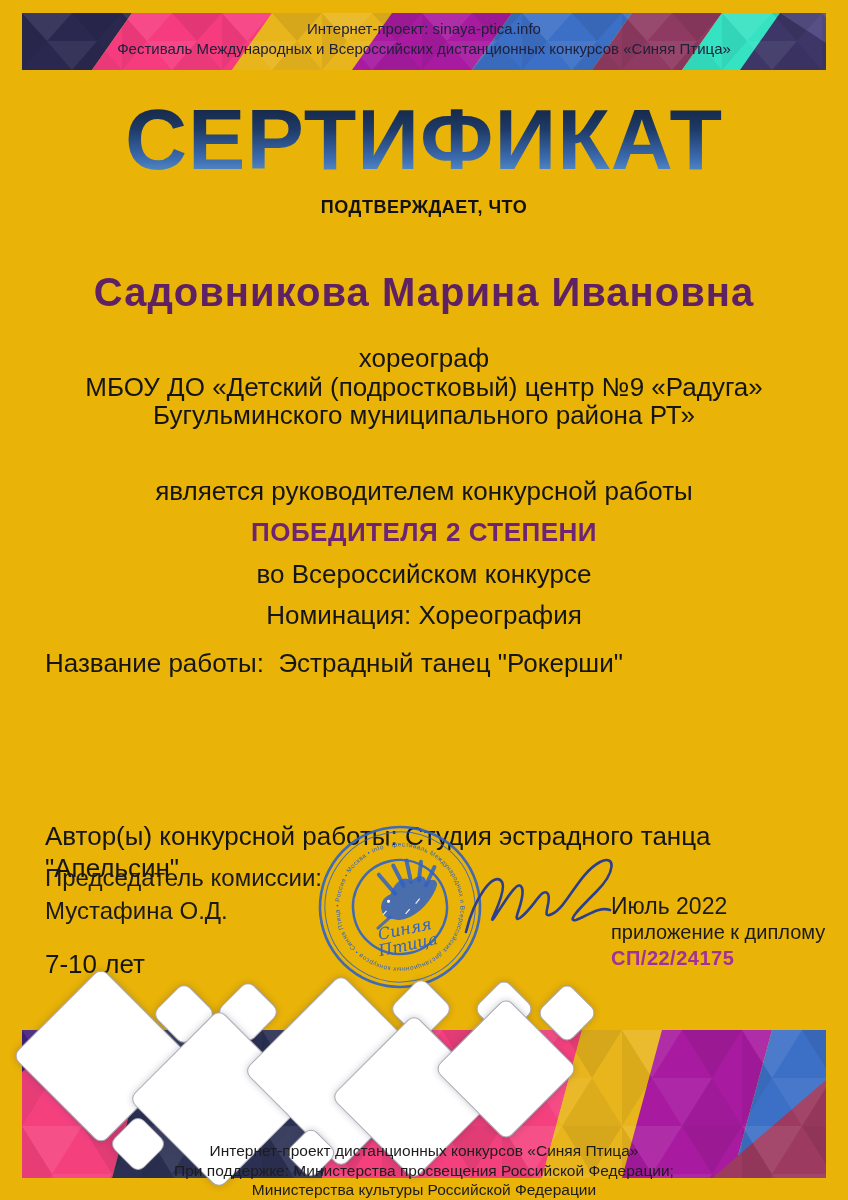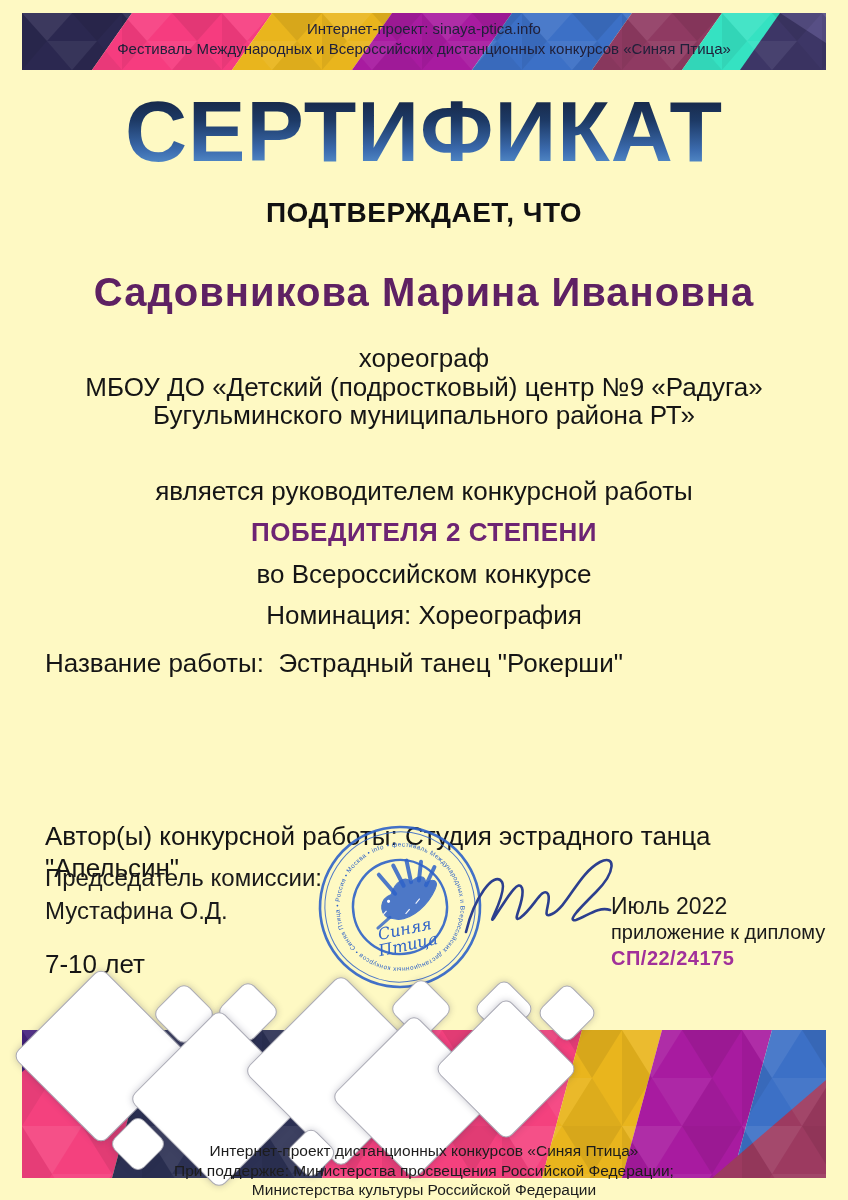--- a/index.html
+++ b/index.html
@@ -1,37 +1,37 @@
 <!DOCTYPE html>
 <html><head>
 <meta charset="utf-8">
 <style>
   html,body { margin:0; padding:0; background:#ffffff; }
   .page {
-    position:relative; width:848px; height:1200px; background:#fef9c3;
+    position:relative; width:848px; height:1200px; background:#eab308;
     font-family:"Liberation Sans", sans-serif; overflow:hidden; color:#1c1c1c;
   }
   
   .band-top { position:absolute; left:22px; top:13px; width:804px; height:57px; }
   .band-bottom { position:absolute; left:22px; top:1030px; width:804px; height:148px; }
   .band-top svg, .band-bottom svg { display:block; }
   .band-top-text {
     position:absolute; left:0; top:6px; width:100%; text-align:center;
     color:#20203a; font-size:15px; line-height:20px; z-index:3;
   }
   
   .cert-title {
-    position:absolute; top:88px; left:0; width:100%; text-align:center;
+    position:absolute; top:96px; left:0; width:100%; text-align:center;
     font-size:86px; font-weight:bold; letter-spacing:1px; line-height:1;
     background:linear-gradient(180deg,#141f38 0%,#1d3a66 38%,#3b6bae 72%,#63a0d8 100%);
     -webkit-background-clip:text; background-clip:text; color:transparent;
   }
   .cert-subtitle {
     position:absolute; top:197px; left:0; width:100%; text-align:center;
-    font-size:28px; font-weight:bold; color:#111; letter-spacing:0.5px;
+    font-size:18px; font-weight:bold; color:#111; letter-spacing:0.5px;
   }
   
   .recipient {
     position:absolute; top:270px; left:0; width:100%; text-align:center;
     font-size:40px; font-weight:bold; color:#5e2163; letter-spacing:1px;
   }
   
   .org-block { position:absolute; top:344px; left:0; width:100%; text-align:center;
     font-size:26px; line-height:28.5px; color:#151515; }
   .stmt { position:absolute; left:0; width:100%; text-align:center; font-size:26px; color:#151515; }

